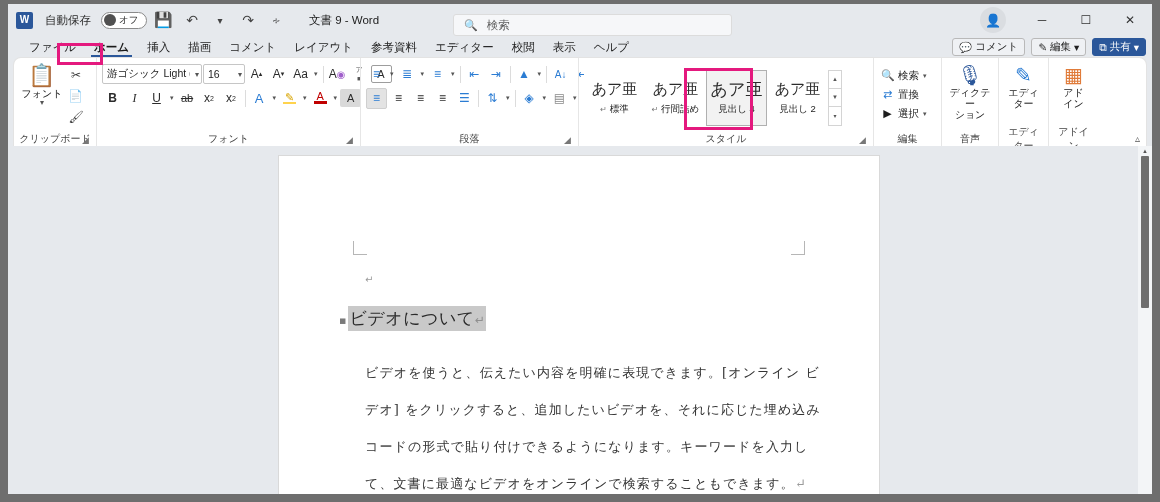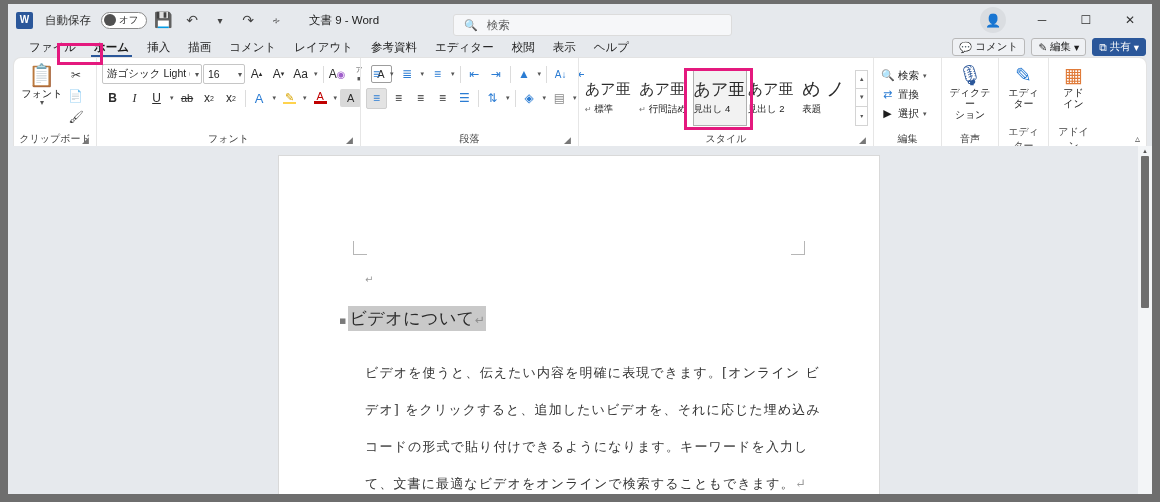--- a/index.html
+++ b/index.html
@@ -215,21 +215,21 @@
   .ibtn.pressed { background: #e3e3e3; border: 1px solid #cfcfcf; }
   .chevmini { font-size: 7px; color: #555; padding: 0 2px; }
   .vsep { width: 1px; height: 17px; background: #dcdcdc; margin: 0 2px; }
   .stack2 { display: flex; flex-direction: column; align-items: center; line-height: 9px; }
 
   
   .stylebox {
     width: 61px; height: 56px;
     border: 1px solid transparent;
     display: flex; flex-direction: column;
-    align-items: flex-start; justify-content: center;
+    align-items: center; justify-content: center;
     background: #fff;
   }
   .stylebox.sel { border: 1px solid #b0b0b0; background: #f2f2f2; }
   .stylebox .preview {
     font-size: 15px; color: #2b2b2b;
     font-family: "DejaVu Sans", sans-serif;
     line-height: 20px;
     white-space: nowrap;
   }
   .stylebox.sel .preview { font-size: 17px; }
@@ -624,24 +624,20 @@
           <span class="sname"><span class="pm">↵</span> <span>行間詰め</span></span>
         </div>
         <div class="stylebox sel">
           <span class="preview">あア亜</span>
           <span class="sname">見出し 4</span>
         </div>
         <div class="stylebox">
           <span class="preview">あア亜</span>
           <span class="sname">見出し 2</span>
         </div>
-        <div class="stylebox">
-          <span class="preview" style="font-family:'DejaVu Serif',serif;font-size:18px">め ノ</span>
-          <span class="sname">表題</span>
-        </div>
         <div class="gallery-scroll">
           <div>▲</div>
           <div>▼</div>
           <div>▾</div>
         </div>
       </div>
       <div class="group-label">
         <span>スタイル</span>
         <span class="group-launcher">◢</span>
       </div>

